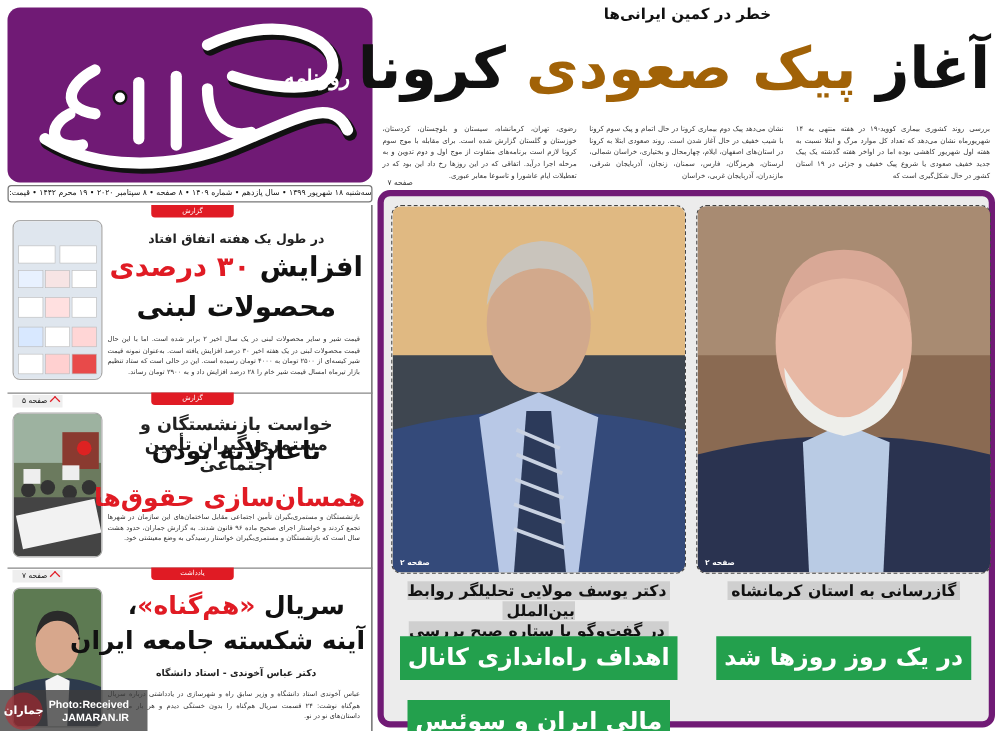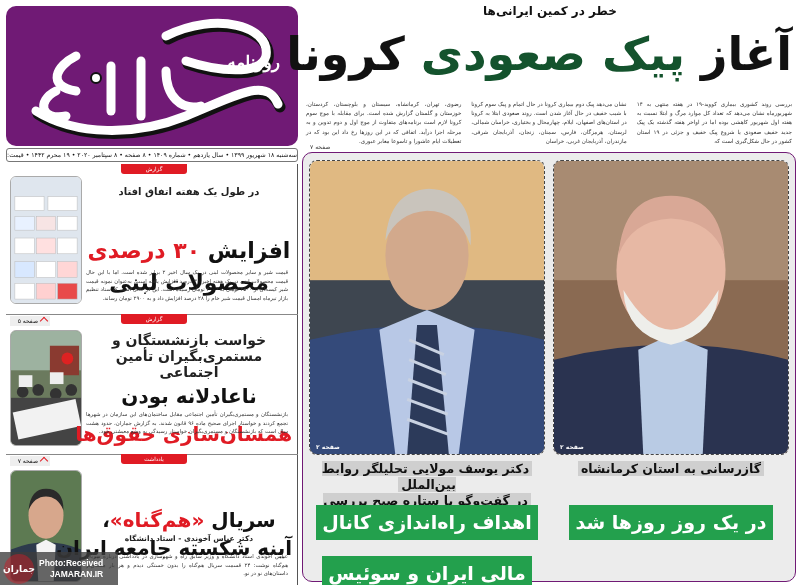--- a/index.html
+++ b/index.html
@@ -9,48 +9,48 @@
   
   .masthead { position: absolute; left: 6px; top: 6px; width: 292px; height: 140px; background: #701a75; border-radius: 10px; overflow: hidden; }
   .masthead .logo { position: absolute; left: 10px; top: 10px; width: 270px; height: 125px; }
   .masthead .ruznameh { position: absolute; right: 18px; top: 46px; color: #fff; font-family: "DejaVu Serif", serif; font-size: 17px; font-weight: bold; }
   .dateline { position: absolute; left: 6px; top: 148px; width: 292px; height: 14px; border: 1px solid #777; border-radius: 3px; font-size: 6.2px; line-height: 12px; text-align: center; white-space: nowrap; overflow: hidden; color: #111; background: #fff; }
 
   
   .kicker { position: absolute; right: 0; left: 300px; top: 4px; text-align: center; font-size: 12px; font-weight: bold; color: #111; }
   .lead-headline { position: absolute; left: 306px; right: 8px; top: 20px; height: 70px; text-align: center; font-size: 46px; font-weight: bold; line-height: 68px; letter-spacing: -1px; white-space: nowrap; }
   .lead-headline .black { color: #111; }
-  .lead-headline .red { color: #14532d; }
+  .lead-headline .red { color: #a16207; }
   .lead-cols { position: absolute; left: 306px; right: 8px; top: 100px; height: 46px; display: flex; gap: 10px; }
   .lead-col { flex: 1; font-size: 5.6px; line-height: 9.2px; color: #333; text-align: justify; }
   .lead-page { position: absolute; left: 310px; top: 143px; font-size: 6px; color: #333; }
 
   
-  .photo-panel { position: absolute; left: 302px; top: 152px; width: 494px; height: 430px; background: #ececec; border-radius: 10px; border: 1px solid #701a75; }
+  .photo-panel { position: absolute; left: 302px; top: 152px; width: 494px; height: 430px; background: #ececec; border-radius: 10px; border: 5px solid #701a75; }
   .photo { position: absolute; top: 7px; width: 236px; height: 295px; border: 1.5px dashed #444; border-radius: 8px; overflow: hidden; }
   .photo.left { left: 6px; }
   .photo.right { left: 250px; }
   .photo .page-tag { position: absolute; left: 6px; bottom: 4px; font-size: 6px; color: #fff; font-weight: bold; }
   .photo svg { display: block; width: 100%; height: 100%; }
 
   .caption-grey { position: absolute; text-align: center; font-size: 12.5px; font-weight: bold; line-height: 16px; color: #111; }
   .caption-grey span { background: #cfcfcf; padding: 0 3px; }
   .caption-green { position: absolute; text-align: center; font-size: 19px; font-weight: bold; color: #fff; line-height: 27px; }
   .caption-green span { background: #23a04d; padding: 4px 6px; display: inline-block; margin-bottom: 16px; }
 
   
   .leftcol { position: absolute; left: 6px; top: 164px; width: 292px; height: 421px; border-right: 1px solid #555; }
   .section { position: absolute; left: 0; width: 290px; }
   .tag { position: absolute; left: 115px; width: 66px; height: 10px; background: #e01b24; border-radius: 0 0 3px 3px; color: #fff; font-size: 5.5px; text-align: center; line-height: 10px; }
   .pageref { position: absolute; left: 4px; font-size: 6px; color: #111; background: #eee; padding: 0 12px 0 4px; line-height: 10px; height: 10px; width: 40px; }
   .pageref::after { content: ""; position: absolute; right: 3px; top: 2px; width: 5px; height: 5px; border-left: 1.5px solid #e01b24; border-top: 1.5px solid #e01b24; transform: rotate(45deg); }
   .thumb { position: absolute; left: 4px; width: 72px; border-radius: 6px; overflow: hidden; border: 1px solid #aaa; }
   .thumb svg { display: block; width: 100%; height: 100%; }
   .s-kicker { position: absolute; left: 80px; right: 4px; text-align: center; font-size: 10px; font-weight: bold; color: #222; }
-  .s-head { position: absolute; left: 80px; right: 4px; text-align: center; font-weight: bold; white-space: nowrap; margin-top: 36px; }
+  .s-head { position: absolute; left: 80px; right: 4px; text-align: center; font-weight: bold; white-space: nowrap; }
   .s-body { position: absolute; left: 80px; right: 8px; font-size: 5.4px; line-height: 8.6px; color: #333; text-align: justify; }
   .red-t { color: #e01b24; }
   .black-t { color: #111; }
   .divider { position: absolute; left: 0; width: 292px; height: 0; border-top: 1px solid #888; }
 
   
   .watermark { position: absolute; left: 0; top: 552px; width: 118px; height: 33px; background: rgba(60,60,60,0.78); display: flex; align-items: center; direction: ltr; text-align: right; }
   .wm-logo { width: 30px; height: 30px; border-radius: 50%; background: rgba(200,30,40,0.5); margin-left: 4px; display: flex; align-items: center; justify-content: center; color: #fff; font-size: 9px; font-weight: bold; }
   .wm-text { margin-left: 5px; color: #fff; font-size: 8.5px; line-height: 11px; font-family: "Liberation Sans", sans-serif; font-weight: bold; }
 </style>

